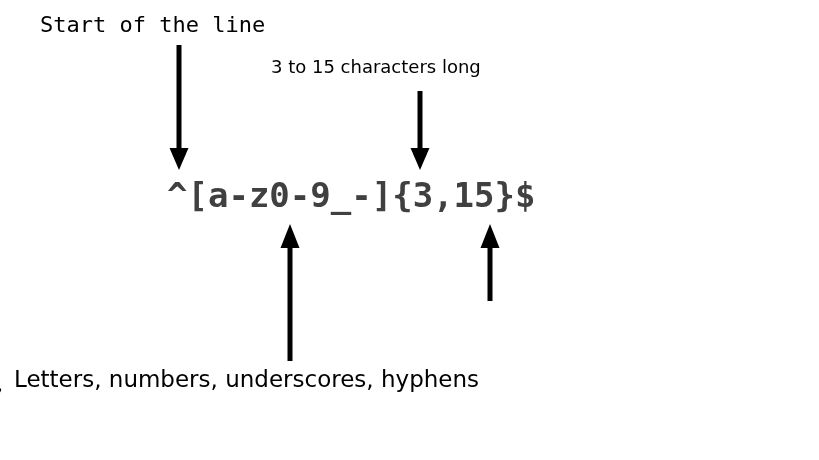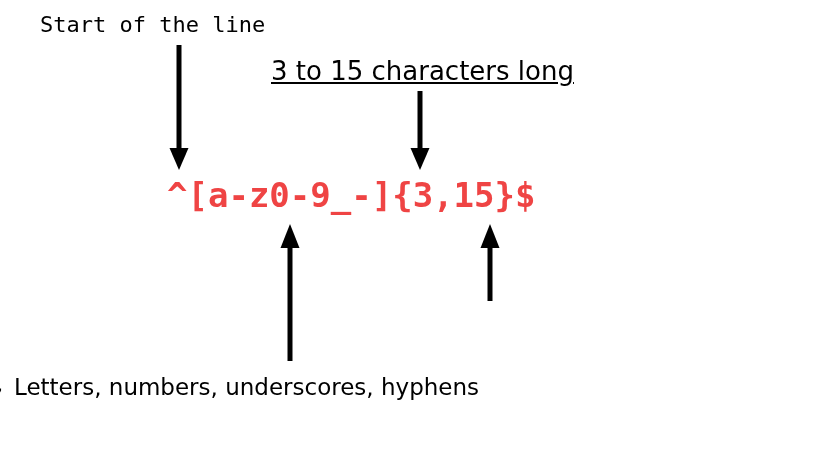--- a/index.html
+++ b/index.html
@@ -23,21 +23,21 @@
   .lbl-mono {
     font-family: "DejaVu Sans Mono", "Liberation Mono", monospace;
   }
   .lbl-sans {
     font-family: "DejaVu Sans", "Liberation Sans", sans-serif;
   }
   .regex {
     position: absolute;
     font-family: "DejaVu Sans Mono", "Liberation Mono", monospace;
     font-weight: bold;
-    color: #ef4444;
+    color: #404040;
     white-space: pre;
     line-height: 1;
     letter-spacing: 0px;
   }
   .arrow {
     position: absolute;
     overflow: visible;
   }
   .arrow svg {
     display: block;
@@ -51,21 +51,21 @@
 
   <div class="lbl lbl-mono" style="left:40px; top:14px; font-size:22px;text-align:center;">Start of the line</div>
 
   <div class="arrow" style="left:168px; top:44px;">
     <svg width="22" height="128" viewBox="0 0 22 128">
       <line x1="11" y1="1" x2="11" y2="110" stroke="#000000" stroke-width="5"></line>
       <polygon points="11,126 1.5,104 20.5,104" fill="#000000"></polygon>
     </svg>
   </div>
 
-  <div class="lbl lbl-sans" style="left:271px; top:58px; font-size:26px;text-decoration:underline;">3 to 15 characters long</div>
+  <div class="lbl lbl-sans" style="left:271px; top:58px; font-size:18px;">3 to 15 characters long</div>
 
   <div class="arrow" style="left:409px; top:90px;">
     <svg width="22" height="82" viewBox="0 0 22 82">
       <line x1="11" y1="1" x2="11" y2="64" stroke="#000000" stroke-width="5"></line>
       <polygon points="11,80 1.5,58 20.5,58" fill="#000000"></polygon>
     </svg>
   </div>
 
   <div class="regex" style="left:167px; top:178px; font-size:34px;">^[a-z0-9_-]{3,15}$</div>
 
@@ -79,15 +79,15 @@
   <div class="arrow" style="left:479px; top:222px;">
     <svg width="22" height="80" viewBox="0 0 22 80">
       <line x1="11" y1="79" x2="11" y2="22" stroke="#000000" stroke-width="5"></line>
       <polygon points="11,2 1.5,26 20.5,26" fill="#000000"></polygon>
     </svg>
   </div>
 
 
   <div class="lbl lbl-sans" style="left:-4px; top:372px; font-size:23px;">,</div>
 
-  <div class="lbl lbl-sans" style="left:14px; top:376px; font-size:23px;">Letters, numbers, underscores, hyphens</div>
+  <div class="lbl lbl-sans" style="left:14px; top:368px; font-size:23px;">Letters, numbers, underscores, hyphens</div>
 
 </div>
 
 </body></html>

